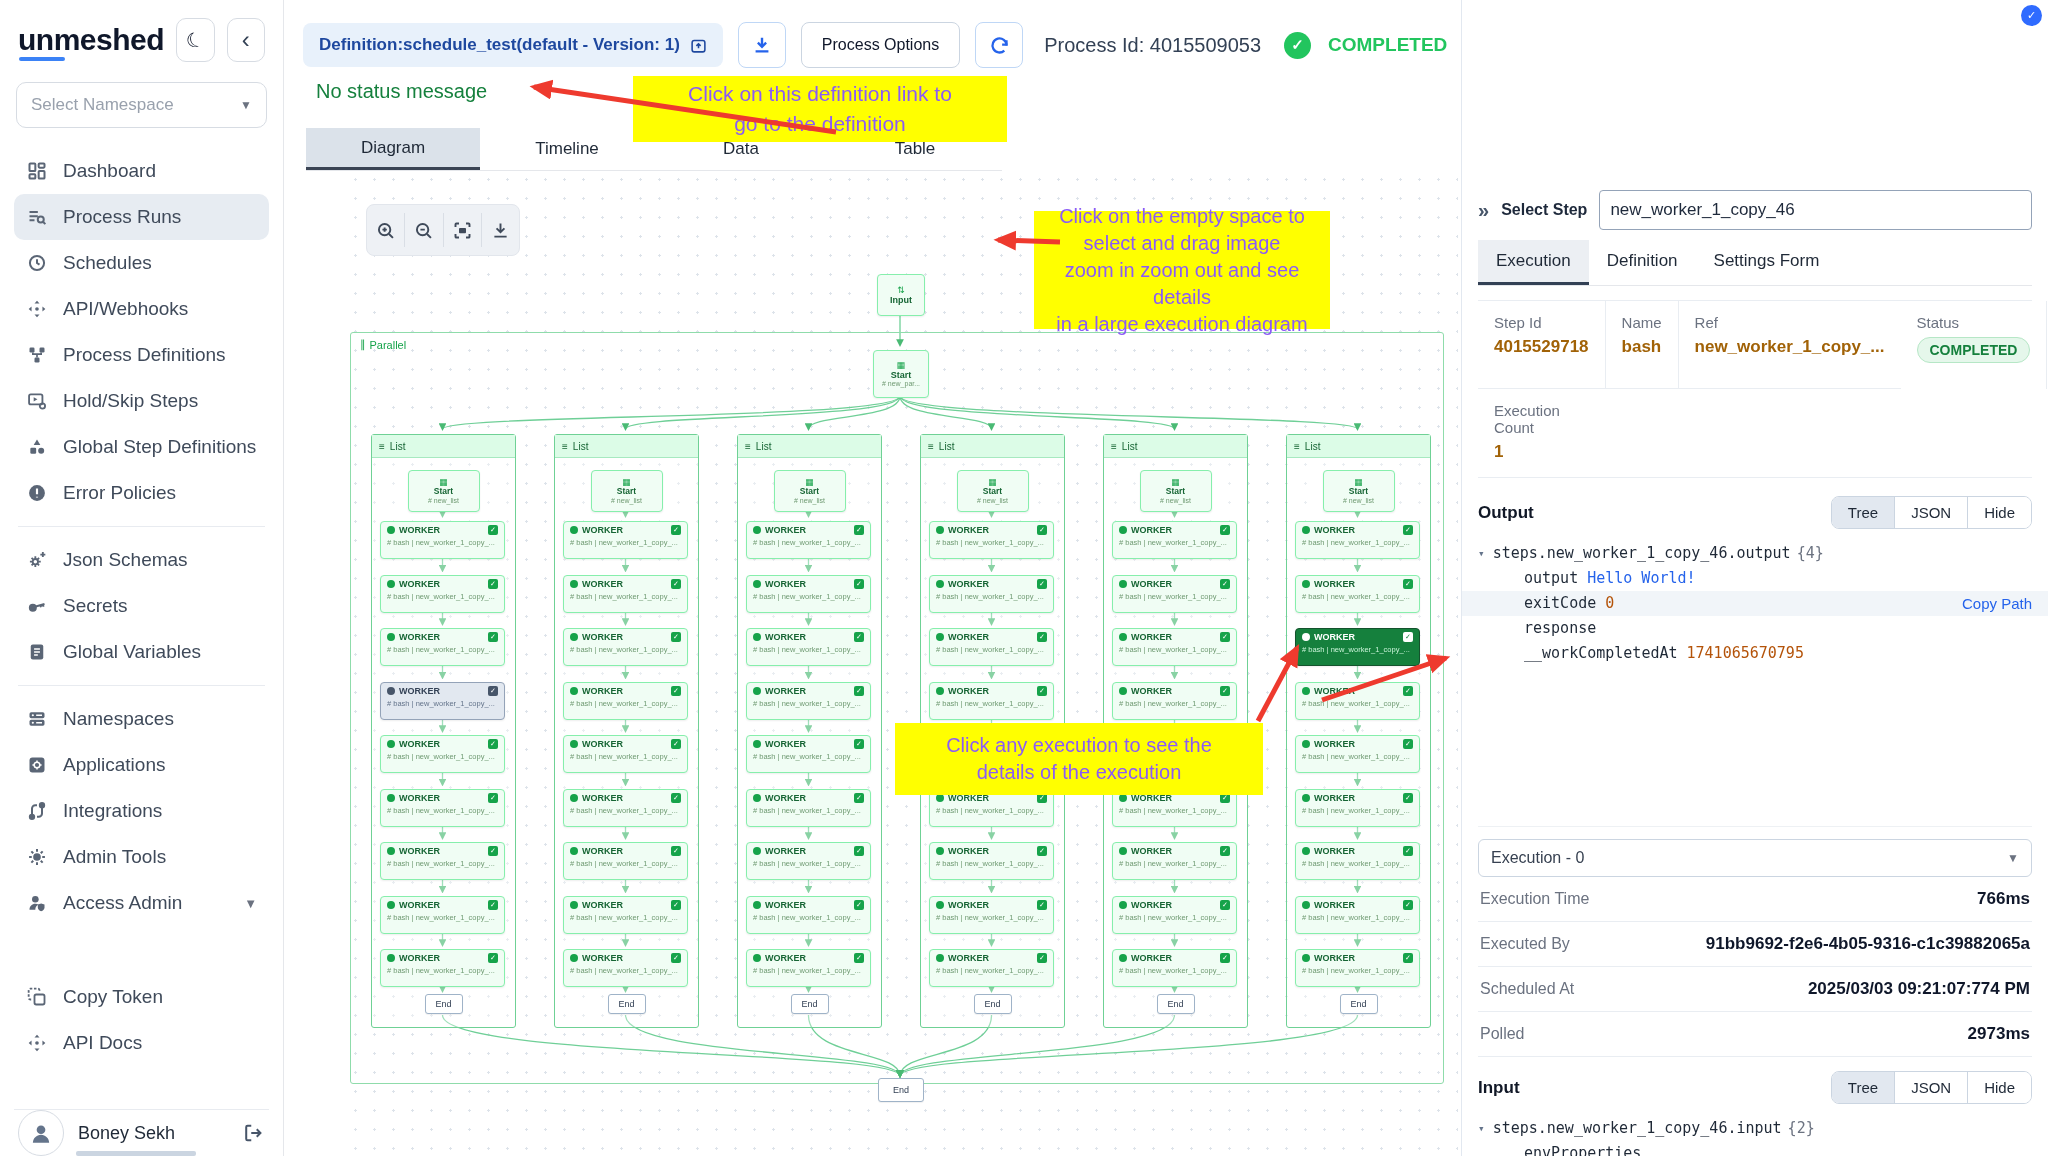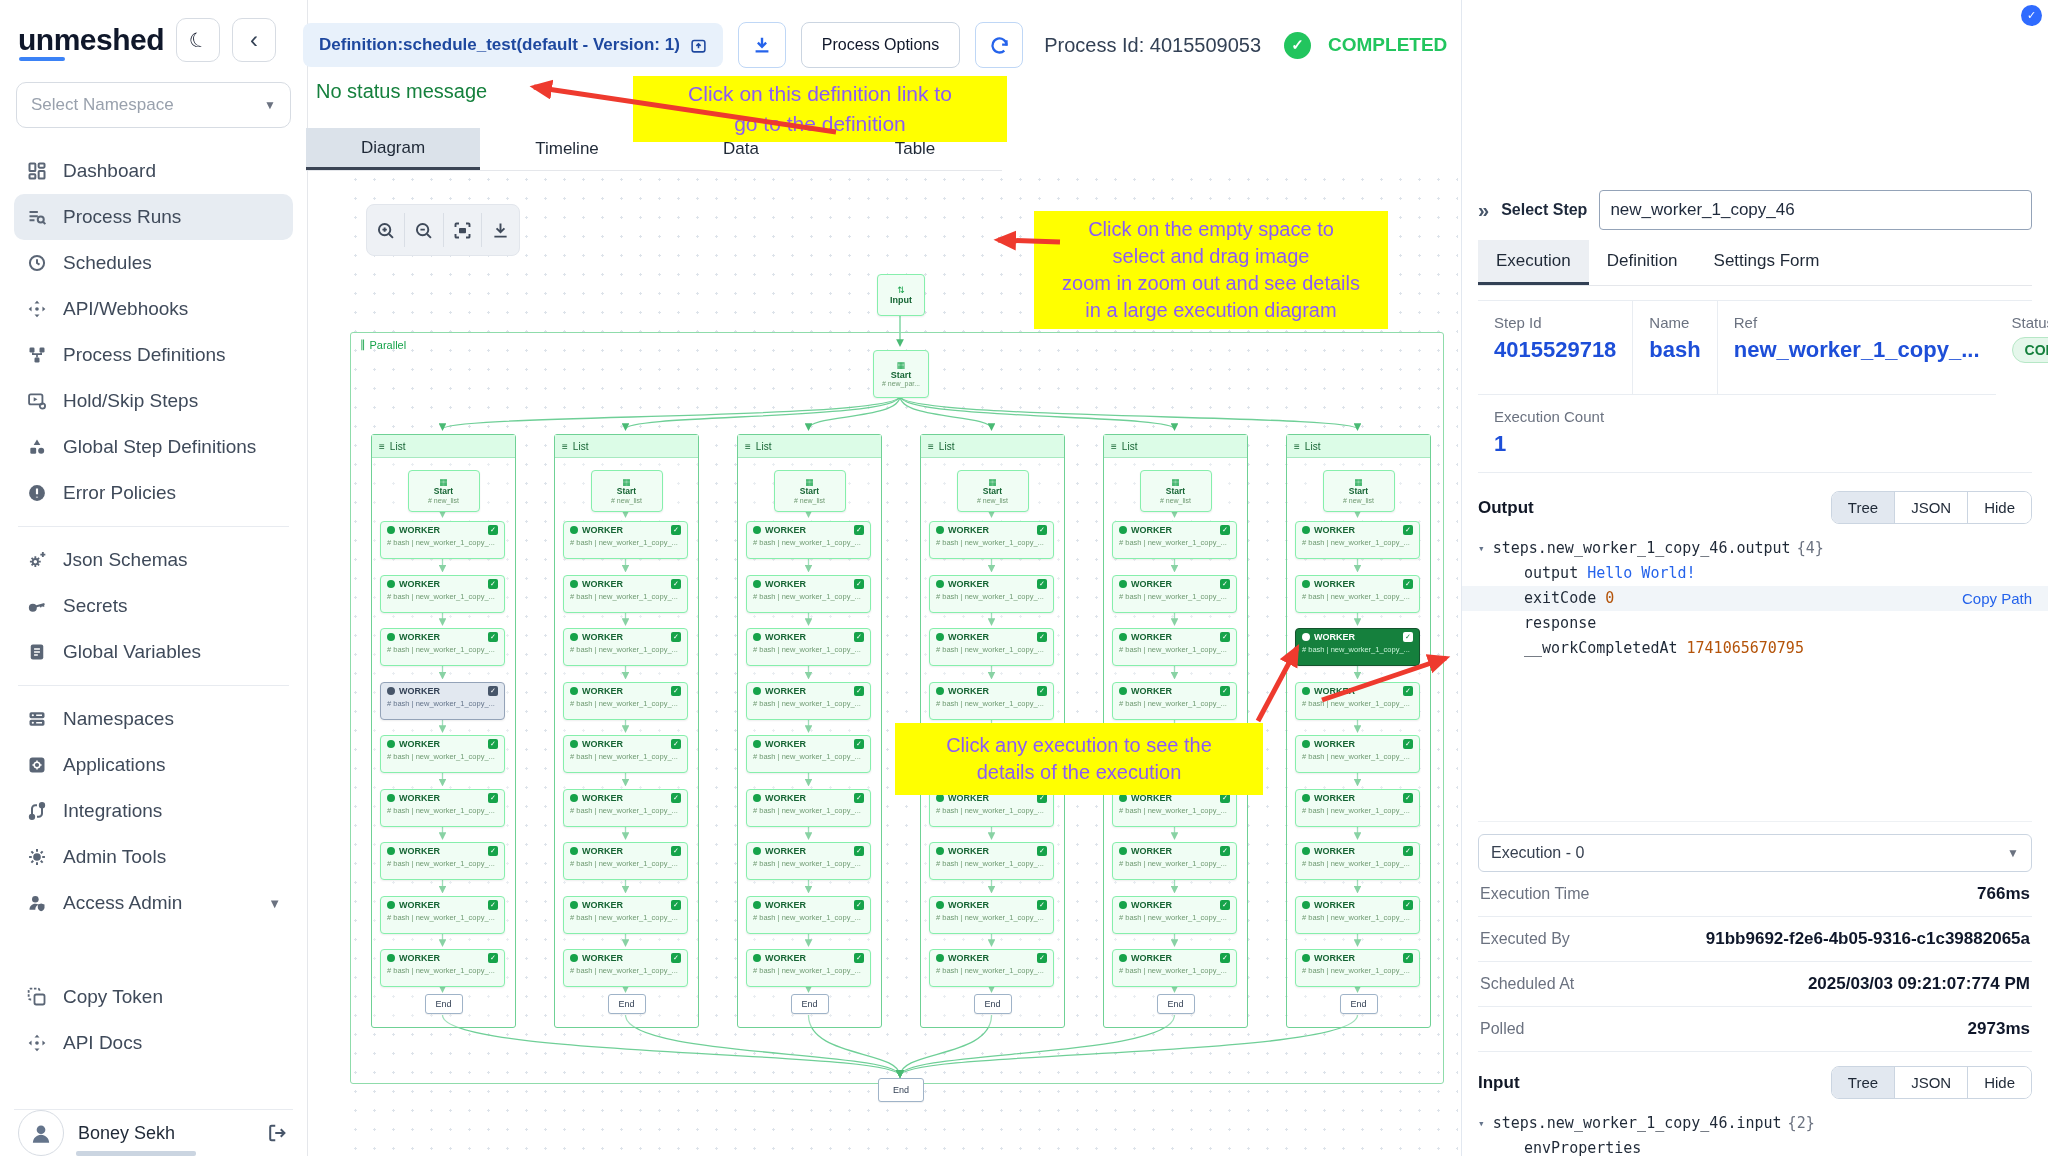--- a/index.html
+++ b/index.html
@@ -1,19 +1,19 @@
 <!DOCTYPE html>
 <html><head>
 <meta charset="utf-8">
 <style>
   html,body{margin:0;padding:0;background:#fff;font-family:"Liberation Sans",sans-serif;}
   .page{position:relative;width:2048px;height:1156px;overflow:hidden;background:#fff;color:#1f2937;}
   svg{display:block}
   
-  .sidebar{position:absolute;left:0;top:0;width:308px;height:1156px;border-right:1px solid #e5e7eb;background:#fff;display:flex;flex-direction:column;padding:0 14px;box-sizing:border-box;}
+  .sidebar{position:absolute;left:0;top:0;width:284px;height:1156px;border-right:1px solid #e5e7eb;background:#fff;display:flex;flex-direction:column;padding:0 14px;box-sizing:border-box;}
   .brandrow{display:flex;align-items:center;gap:12px;padding:18px 4px 8px;}
   .logo{font-size:30px;font-weight:700;color:#0f172a;letter-spacing:-.5px;position:relative;}
   .logo::after{content:"";position:absolute;left:1px;bottom:-4px;width:46px;height:4px;background:#3b82f6;border-radius:2px;}
   .iconbtn{width:42px;height:42px;border:1px solid #d7dce3;border-radius:10px;background:#fff;display:flex;align-items:center;justify-content:center;color:#1e293b;}
   .moon{font-size:20px;transform:rotate(-18deg);color:#0f172a;}
   .chev{font-size:24px;color:#334155;line-height:1;}
   .nsselect{margin:12px 2px 4px;height:44px;border:1px solid #d7dce3;border-radius:10px;display:flex;align-items:center;justify-content:space-between;padding:0 14px;color:#99a1ad;font-size:17px;background:#fff;}
   .nscaret{color:#6b7280;font-size:12px;}
   .menu{margin-top:16px;display:flex;flex-direction:column;}
   .side-item{height:46px;display:flex;align-items:center;gap:15px;padding:0 12px;border-radius:10px;color:#3f4a5a;font-size:19px;cursor:default;}
@@ -77,21 +77,21 @@
   .sslabel{font-size:16px;font-weight:700;color:#1e293b;white-space:nowrap;}
   .ssinput{flex:1;height:38px;border:1px solid #94a3b8;border-radius:4px;padding:0 10px;font-size:17px;color:#1e293b;display:flex;align-items:center;background:#fff;}
   .ptabs{display:flex;margin-top:10px;border-bottom:1px solid #e5e7eb;}
   .ptab{padding:11px 18px;font-size:17px;color:#1f2937;}
   .ptab.active{background:#eceff3;border-bottom:3px solid #334155;box-sizing:border-box;}
   .infocard{margin-top:14px;border-top:1px solid #e9edf2;border-bottom:1px solid #e9edf2;display:grid;grid-template-columns:1fr 1fr 1fr 1fr 1fr;}
   .infocell{padding:13px 16px 15px;}
   .infocell.mid{border-left:1px solid #e9edf2;border-right:1px solid #e9edf2;}
   .infocell.r1{border-bottom:1px solid #e9edf2;}
   .ilabel{font-size:15px;color:#6b7280;}
-  .ival{font-size:22px;font-weight:700;color:#1d4ed8;margin-top:6px;white-space:nowrap;overflow:hidden;}
+  .ival{font-size:17px;font-weight:700;color:#a16207;margin-top:6px;white-space:nowrap;overflow:hidden;}
   .pill{display:inline-block;margin-top:6px;padding:4px 12px;background:#e5f7eb;color:#15803d;border:1px solid #b6e7c6;border-radius:14px;font-size:14px;font-weight:700;}
   .secrow{display:flex;align-items:center;justify-content:space-between;margin-top:18px;}
   .sectitle{font-size:17px;font-weight:600;color:#111827;}
   .segctl{display:flex;border:1px solid #cbd5e1;border-radius:8px;overflow:hidden;}
   .seg{padding:7px 16px;font-size:15px;color:#1f2937;background:#fff;}
   .seg + .seg{border-left:1px solid #cbd5e1;}
   .seg.active{background:#e2e8f0;}
   .tree{margin-top:12px;font-family:"DejaVu Sans Mono",monospace;font-size:15px;color:#1f2937;line-height:25px;}
   .troot{display:flex;align-items:center;gap:8px;}
   .caret{font-size:11px;color:#64748b;}
@@ -104,21 +104,21 @@
   .copypath{margin-left:auto;color:#2563eb;font-size:15px;font-family:"Liberation Sans",sans-serif;}
   .execsec{margin-top:160px;border-top:1px solid #eef1f4;padding-top:12px;}
   .dropdown{height:36px;border:1px solid #cbd5e1;border-radius:6px;display:flex;align-items:center;justify-content:space-between;padding:0 12px;font-size:16px;color:#374151;}
   .ddcaret{color:#6b7280;font-size:12px;}
   .drow{height:44px;display:flex;align-items:center;justify-content:space-between;border-bottom:1px solid #e9edf2;padding:0 2px;}
   .dlabel{font-size:16px;color:#6b7280;}
   .dval{font-size:17px;font-weight:700;color:#0f172a;}
   
   .anno{position:absolute;background:#ffff00;color:#8b5cf6;text-align:center;z-index:40;display:flex;flex-direction:column;justify-content:center;}
   #anno1{left:633px;top:76px;width:374px;height:66px;font-size:21px;line-height:30px;}
-  #anno2{left:1034px;top:211px;width:354px;height:118px;font-size:20px;line-height:27px;}
+  #anno2{left:1034px;top:211px;width:296px;height:118px;font-size:20px;line-height:27px;}
   #anno3{left:895px;top:723px;width:368px;height:72px;font-size:20px;line-height:27px;}
   .arrowlayer{position:absolute;left:0;top:0;width:2048px;height:1156px;z-index:50;pointer-events:none;}
   .corner-badge{position:absolute;right:6px;top:5px;width:21px;height:21px;border-radius:50%;background:#2f6bff;color:#fff;font-size:11px;display:flex;align-items:center;justify-content:center;z-index:60;}
 </style>
 </head>
 <body>
 
 <div class="page">
 
   <div class="sidebar">

